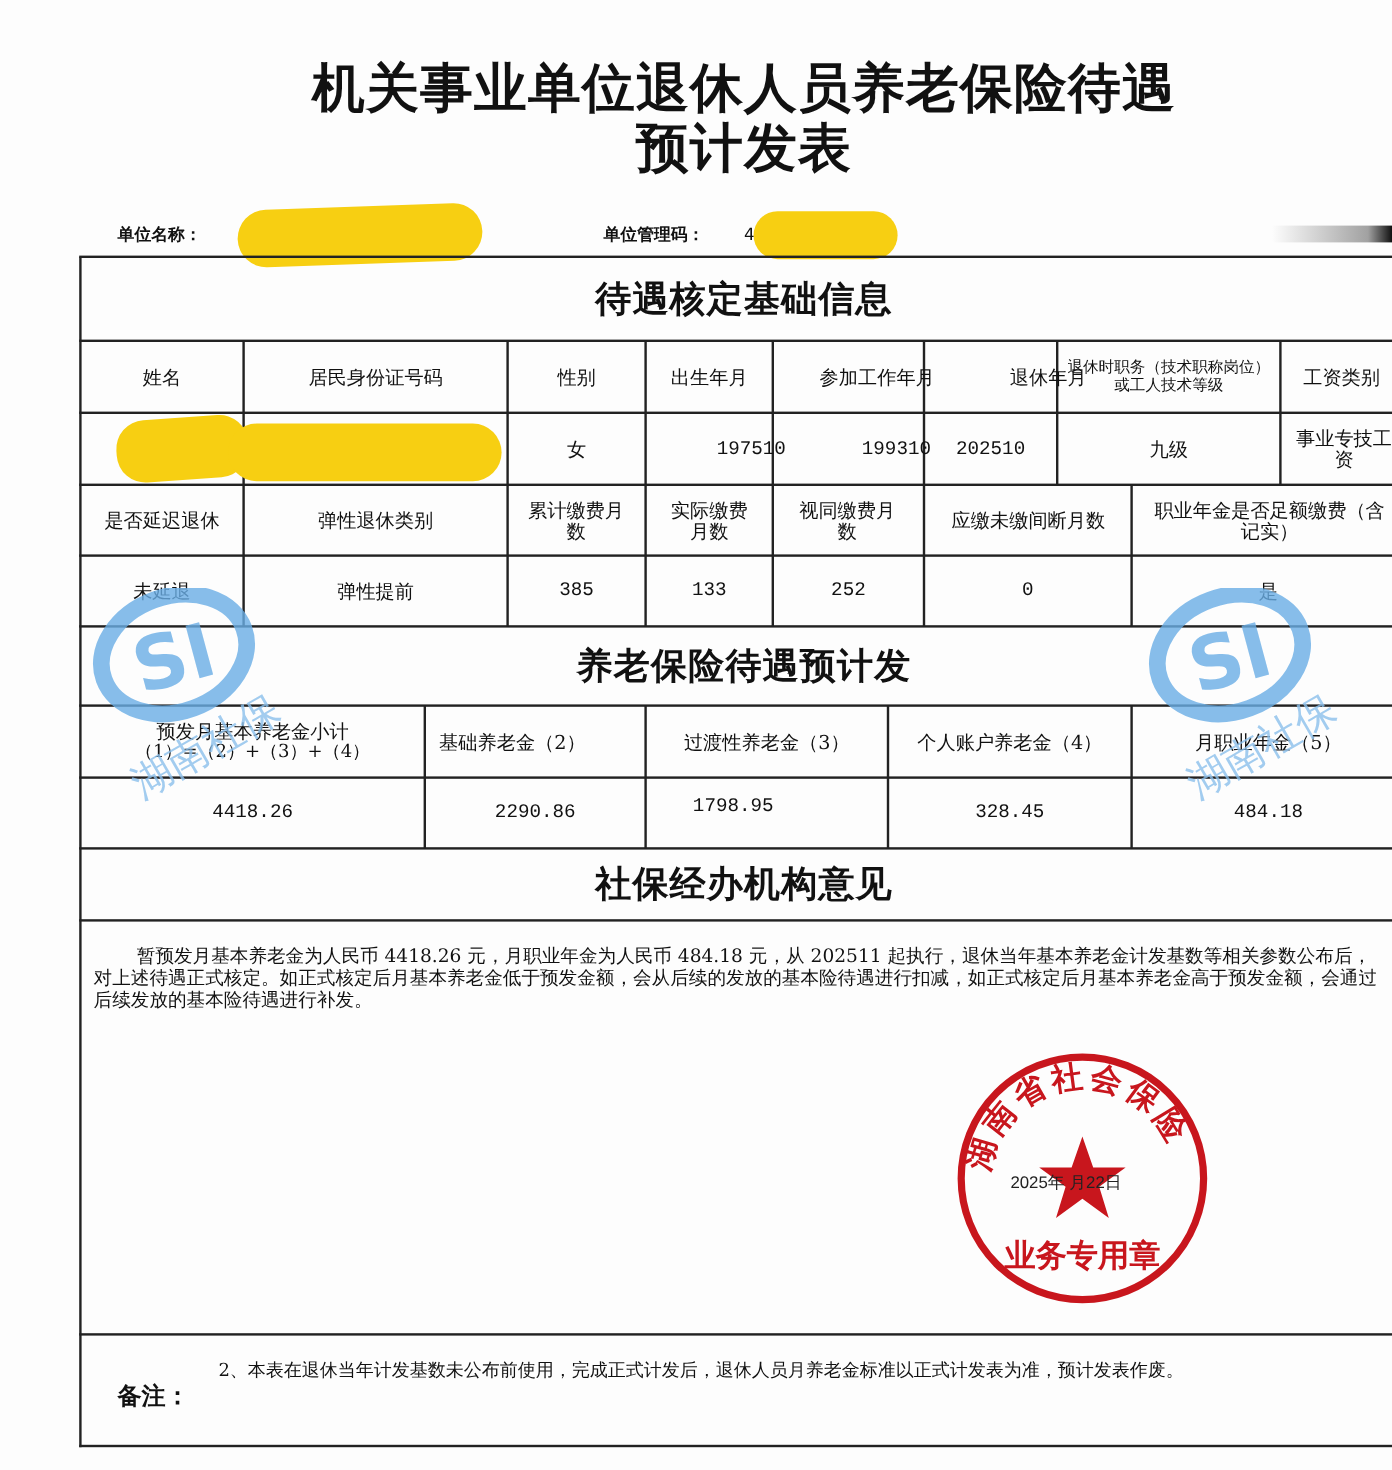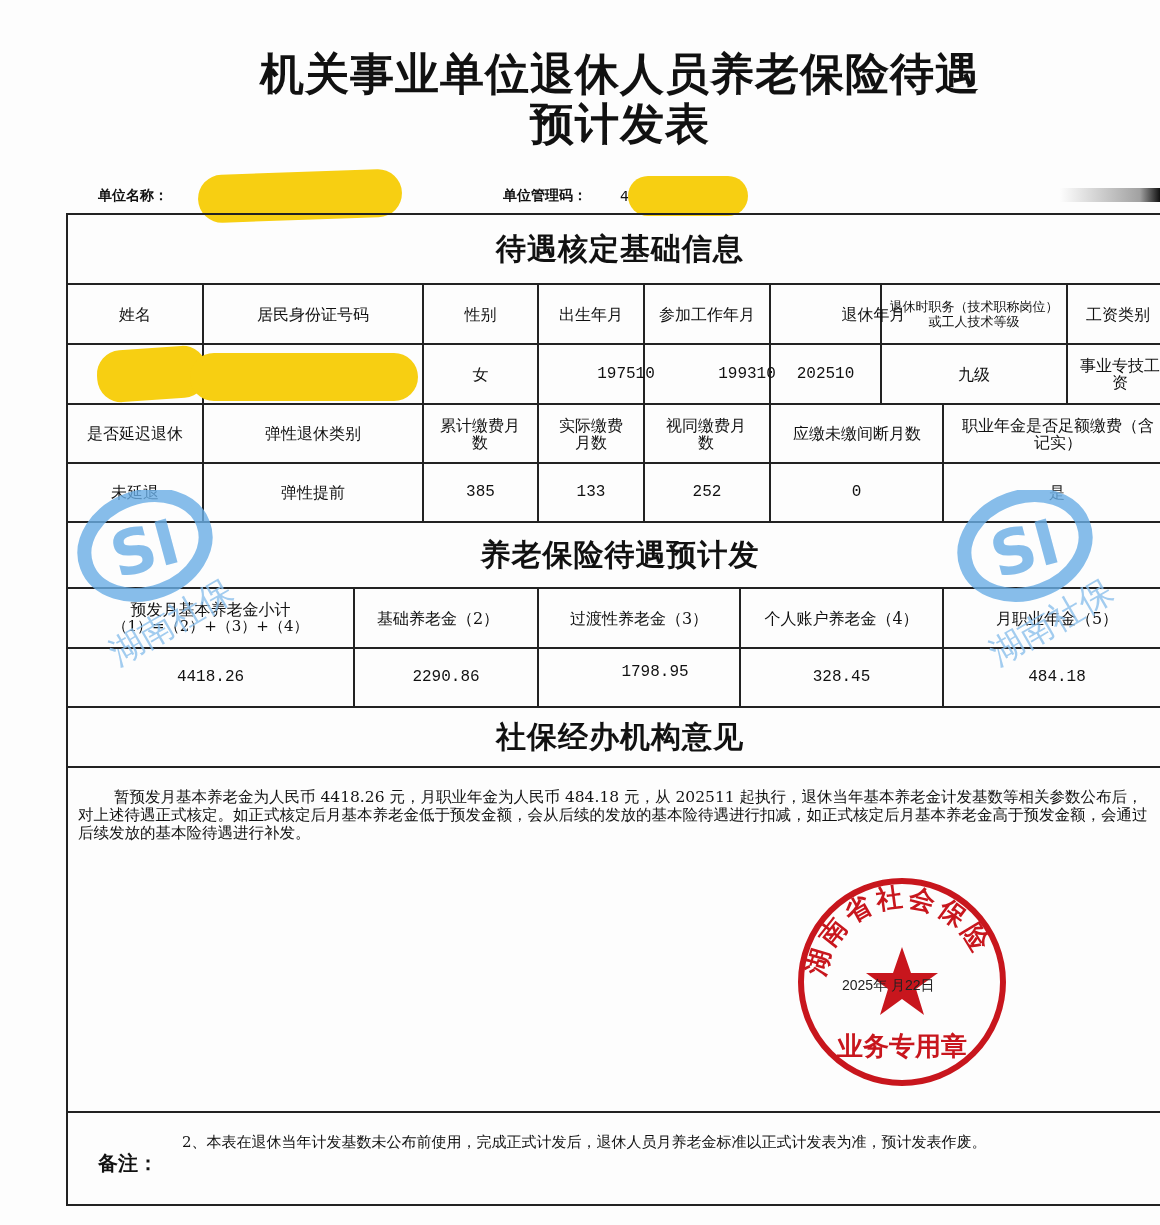--- a/index.html
+++ b/index.html
@@ -65,21 +65,21 @@
 <div class="vline" style="left:643px; top:284px; height:238px;"></div>
 <div class="vline" style="left:769px; top:284px; height:238px;"></div>
 <div class="vline" style="left:880px; top:284px; height:120px;"></div>
 <div class="vline" style="left:1066px; top:284px; height:120px;"></div>
 <div class="vline" style="left:942px; top:404px; height:118px;"></div>
 
 <div class="cell" style="left:68px; top:285px; width:134px; height:58px;">姓名</div>
 <div class="cell" style="left:204px; top:285px; width:218px; height:58px;">居民身份证号码</div>
 <div class="cell" style="left:424px; top:285px; width:113px; height:58px;">性别</div>
 <div class="cell" style="left:539px; top:285px; width:104px; height:58px;">出生年月</div>
-<div class="cell" style="left:645px; top:285px; width:124px; height:58px;">参加工作年月</div>
+<div class="cell" style="left:645px; top:285px; width:124px; height:58px;padding-left:24px;">参加工作年月</div>
 <div class="cell" style="left:771px; top:285px; width:109px; height:58px;padding-left:48px;">退休年月</div>
 <div class="cell" style="left:886px; top:285px; width:176px; height:58px; font-size:13px; line-height:15px;">退休时职务（技术职称岗位）或工人技术等级</div>
 <div class="cell" style="left:1068px; top:285px; width:100px; height:58px;">工资类别</div>
 
 <div class="abs redact" style="left:97px; top:348px; width:110px; height:52px; transform:rotate(-4deg);"></div>
 <div class="abs redact" style="left:190px; top:353px; width:228px; height:48px;"></div>
 <div class="cell" style="left:424px; top:345px; width:113px; height:58px;">女</div>
 <div class="cell mono" style="left:539px; top:345px; width:104px; height:58px;margin-left:35px;">197510</div>
 <div class="cell mono" style="left:645px; top:345px; width:124px; height:58px;margin-left:40px;">199310</div>
 <div class="cell mono" style="left:771px; top:345px; width:109px; height:58px;">202510</div>
@@ -109,28 +109,28 @@
 
 <div class="vline" style="left:353px; top:588px; height:119px;"></div>
 <div class="vline" style="left:537px; top:588px; height:119px;"></div>
 <div class="vline" style="left:739px; top:588px; height:119px;"></div>
 <div class="vline" style="left:942px; top:588px; height:119px;"></div>
 
 <div class="cell" style="left:68px; top:589px; width:285px; height:58px; flex-direction:column;">
   <span>预发月基本养老金小计</span>
   <span style="font-size:15px;">（1）=（2）+（3）+（4）</span>
 </div>
-<div class="cell" style="left:347px; top:589px; width:182px; height:58px;">基础养老金（2）</div>
+<div class="cell" style="left:336px; top:589px; width:182px; height:58px;">基础养老金（2）</div>
 <div class="cell" style="left:539px; top:589px; width:200px; height:58px;">过渡性养老金（3）</div>
 <div class="cell" style="left:741px; top:589px; width:201px; height:58px;">个人账户养老金（4）</div>
 <div class="cell" style="left:944px; top:589px; width:226px; height:58px;">月职业年金（5）</div>
 
 <div class="cell mono" style="left:68px; top:649px; width:285px; height:57px;">4418.26</div>
 <div class="cell mono" style="left:355px; top:649px; width:182px; height:57px;">2290.86</div>
-<div class="cell mono" style="left:555px; top:649px; width:200px; height:47px;">1798.95</div>
+<div class="cell mono" style="left:511px; top:649px; width:200px; height:47px;">1798.95</div>
 <div class="cell mono" style="left:741px; top:649px; width:201px; height:57px;">328.45</div>
 <div class="cell mono" style="left:944px; top:649px; width:226px; height:57px;">484.18</div>
 
 <div class="sec-title" style="top:707px; height:60px;">社保经办机构意见</div>
 <div class="hline" style="left:66px; top:766px; width:1100px;"></div>
 
 <div class="abs opinion">暂预发月基本养老金为人民币  4418.26 元，月职业年金为人民币 484.18 元，从 202511 起执行，退休当年基本养老金计发基数等相关参数公布后，对上述待遇正式核定。如正式核定后月基本养老金低于预发金额，会从后续的发放的基本险待遇进行扣减，如正式核定后月基本养老金高于预发金额，会通过后续发放的基本险待遇进行补发。</div>
 
 <svg class="stamp" viewBox="0 0 215 215">
   <defs>

